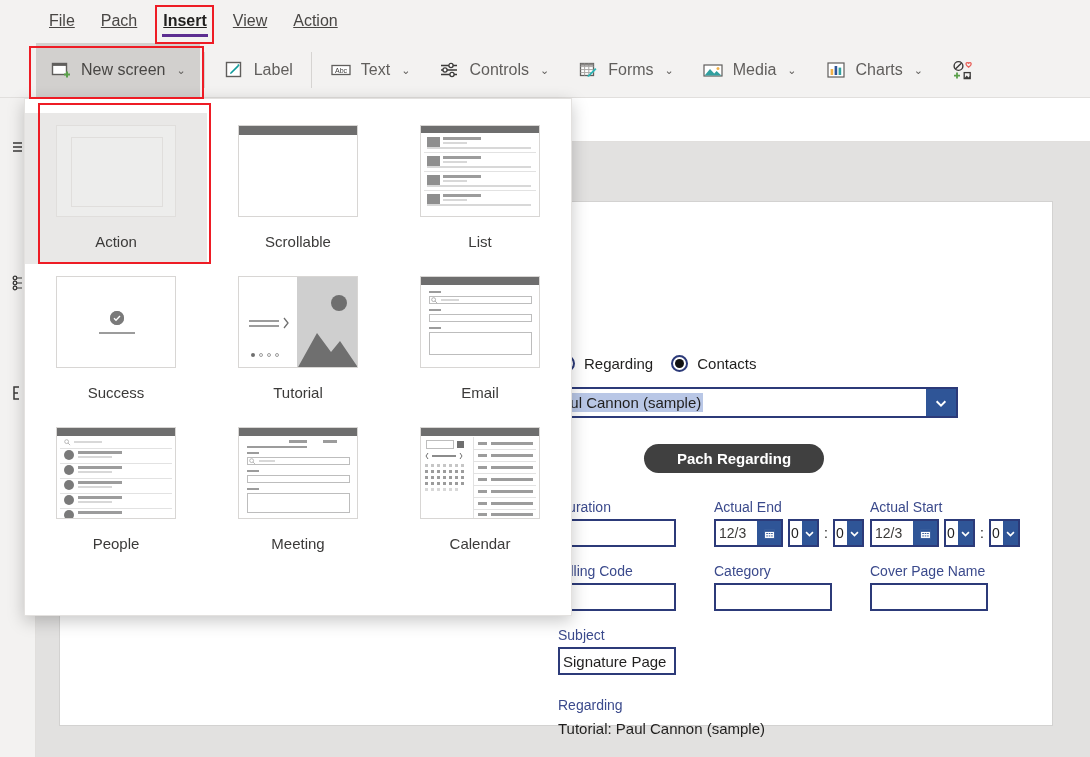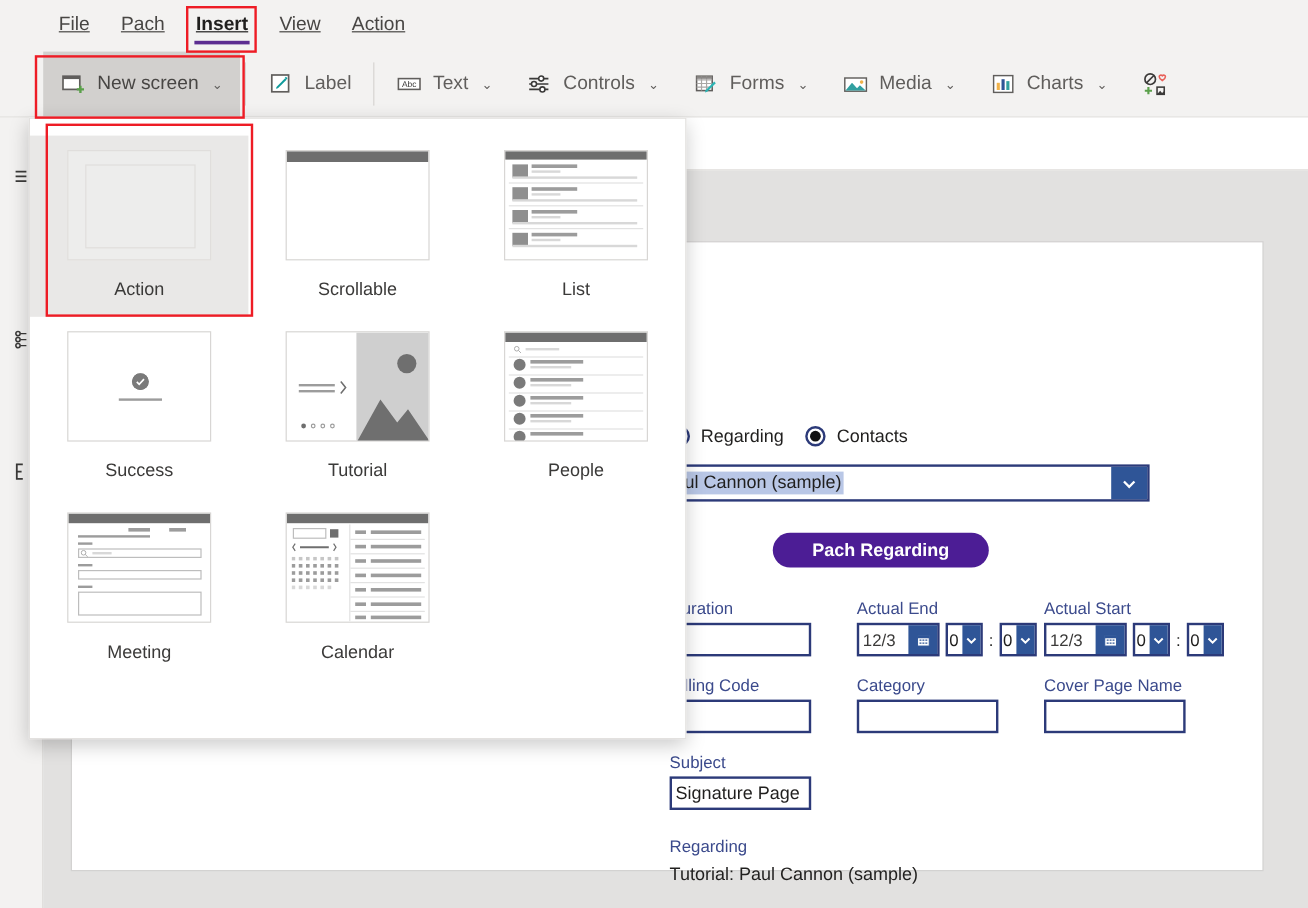--- a/index.html
+++ b/index.html
@@ -129,21 +129,21 @@
     font-size: 15px; color: #201f1e; padding-left: 0px;
   }
   .combo-val span { background: #b9c7e6; padding: 1px 2px; }
   .combo-btn {
     width: 30px; background: #2f5597; color: #fff;
     display: flex; align-items: center; justify-content: center;
   }
 
   .patchbtn {
     margin: 26px 0 0 86px; width: 180px; height: 29px;
-    background: #4c1d95; color: #fff; border-radius: 15px;
+    background: #404040; color: #fff; border-radius: 15px;
     font-size: 15px; font-weight: bold;
     display: flex; align-items: center; justify-content: center;
     cursor: pointer;
   }
 
   .fgrid { margin-top: 26px; display: grid; grid-template-columns: 156px 156px 156px; }
   .fcell { margin-bottom: 16px; }
   .flabel { font-size: 14px; color: #3b4a8c; margin-bottom: 4px; }
   .finput {
     width: 118px; height: 28px; border: 2px solid #2c3a79; background: #fff;
@@ -600,20 +600,37 @@
             <path d="M2 1l4 5-4 5" fill="none" stroke="#6f6f6f" stroke-width="1.3"></path>
           </svg>
           <div class="tcircle" style="left:12px;top:76px;width:4px;height:4px;background:#6f6f6f;"></div>
           <div class="tcircle" style="left:20px;top:76px;width:4px;height:4px;background:#fff;border:1px solid #9c9c9c;"></div>
           <div class="tcircle" style="left:28px;top:76px;width:4px;height:4px;background:#fff;border:1px solid #9c9c9c;"></div>
           <div class="tcircle" style="left:36px;top:76px;width:4px;height:4px;background:#fff;border:1px solid #9c9c9c;"></div>
         </div>
         <div class="tile-label">Tutorial</div>
       </div>
 
+      <div class="tile">
+        <div class="thumb">
+          <div class="tbar" style="height:8px;"></div>
+          <div class="tline dark" style="left:8px;top:14px;width:12px;height:2px;"></div>
+          <div class="tbox" style="left:8px;top:19px;width:103px;height:8px;"></div>
+          <svg viewBox="0 0 8 8" width="7" height="7" style="position:absolute;left:10px;top:20px;">
+            <circle cx="3" cy="3" r="2.2" fill="none" stroke="#9c9c9c" stroke-width=".9"></circle>
+            <path d="M4.6 4.6L7 7" stroke="#9c9c9c" stroke-width=".9"></path>
+          </svg>
+          <div class="tline" style="left:20px;top:22px;width:18px;height:2px;"></div>
+          <div class="tline dark" style="left:8px;top:32px;width:12px;height:2px;"></div>
+          <div class="tbox" style="left:8px;top:37px;width:103px;height:8px;"></div>
+          <div class="tline dark" style="left:8px;top:50px;width:12px;height:2px;"></div>
+          <div class="tbox" style="left:8px;top:55px;width:103px;height:23px;"></div>
+        </div>
+        <div class="tile-label">Email</div>
+      </div>
 
       <div class="tile">
         <div class="thumb">
           <div class="tbar" style="height:8px;"></div>
           <svg viewBox="0 0 8 8" width="7" height="7" style="position:absolute;left:7px;top:11px;">
             <circle cx="3" cy="3" r="2.2" fill="none" stroke="#a8a8a8" stroke-width=".9"></circle>
             <path d="M4.6 4.6L7 7" stroke="#a8a8a8" stroke-width=".9"></path>
           </svg>
           <div class="tline" style="left:17px;top:13px;width:28px;height:2px;"></div>
           <div class="tsep" style="top:20px;"></div>

